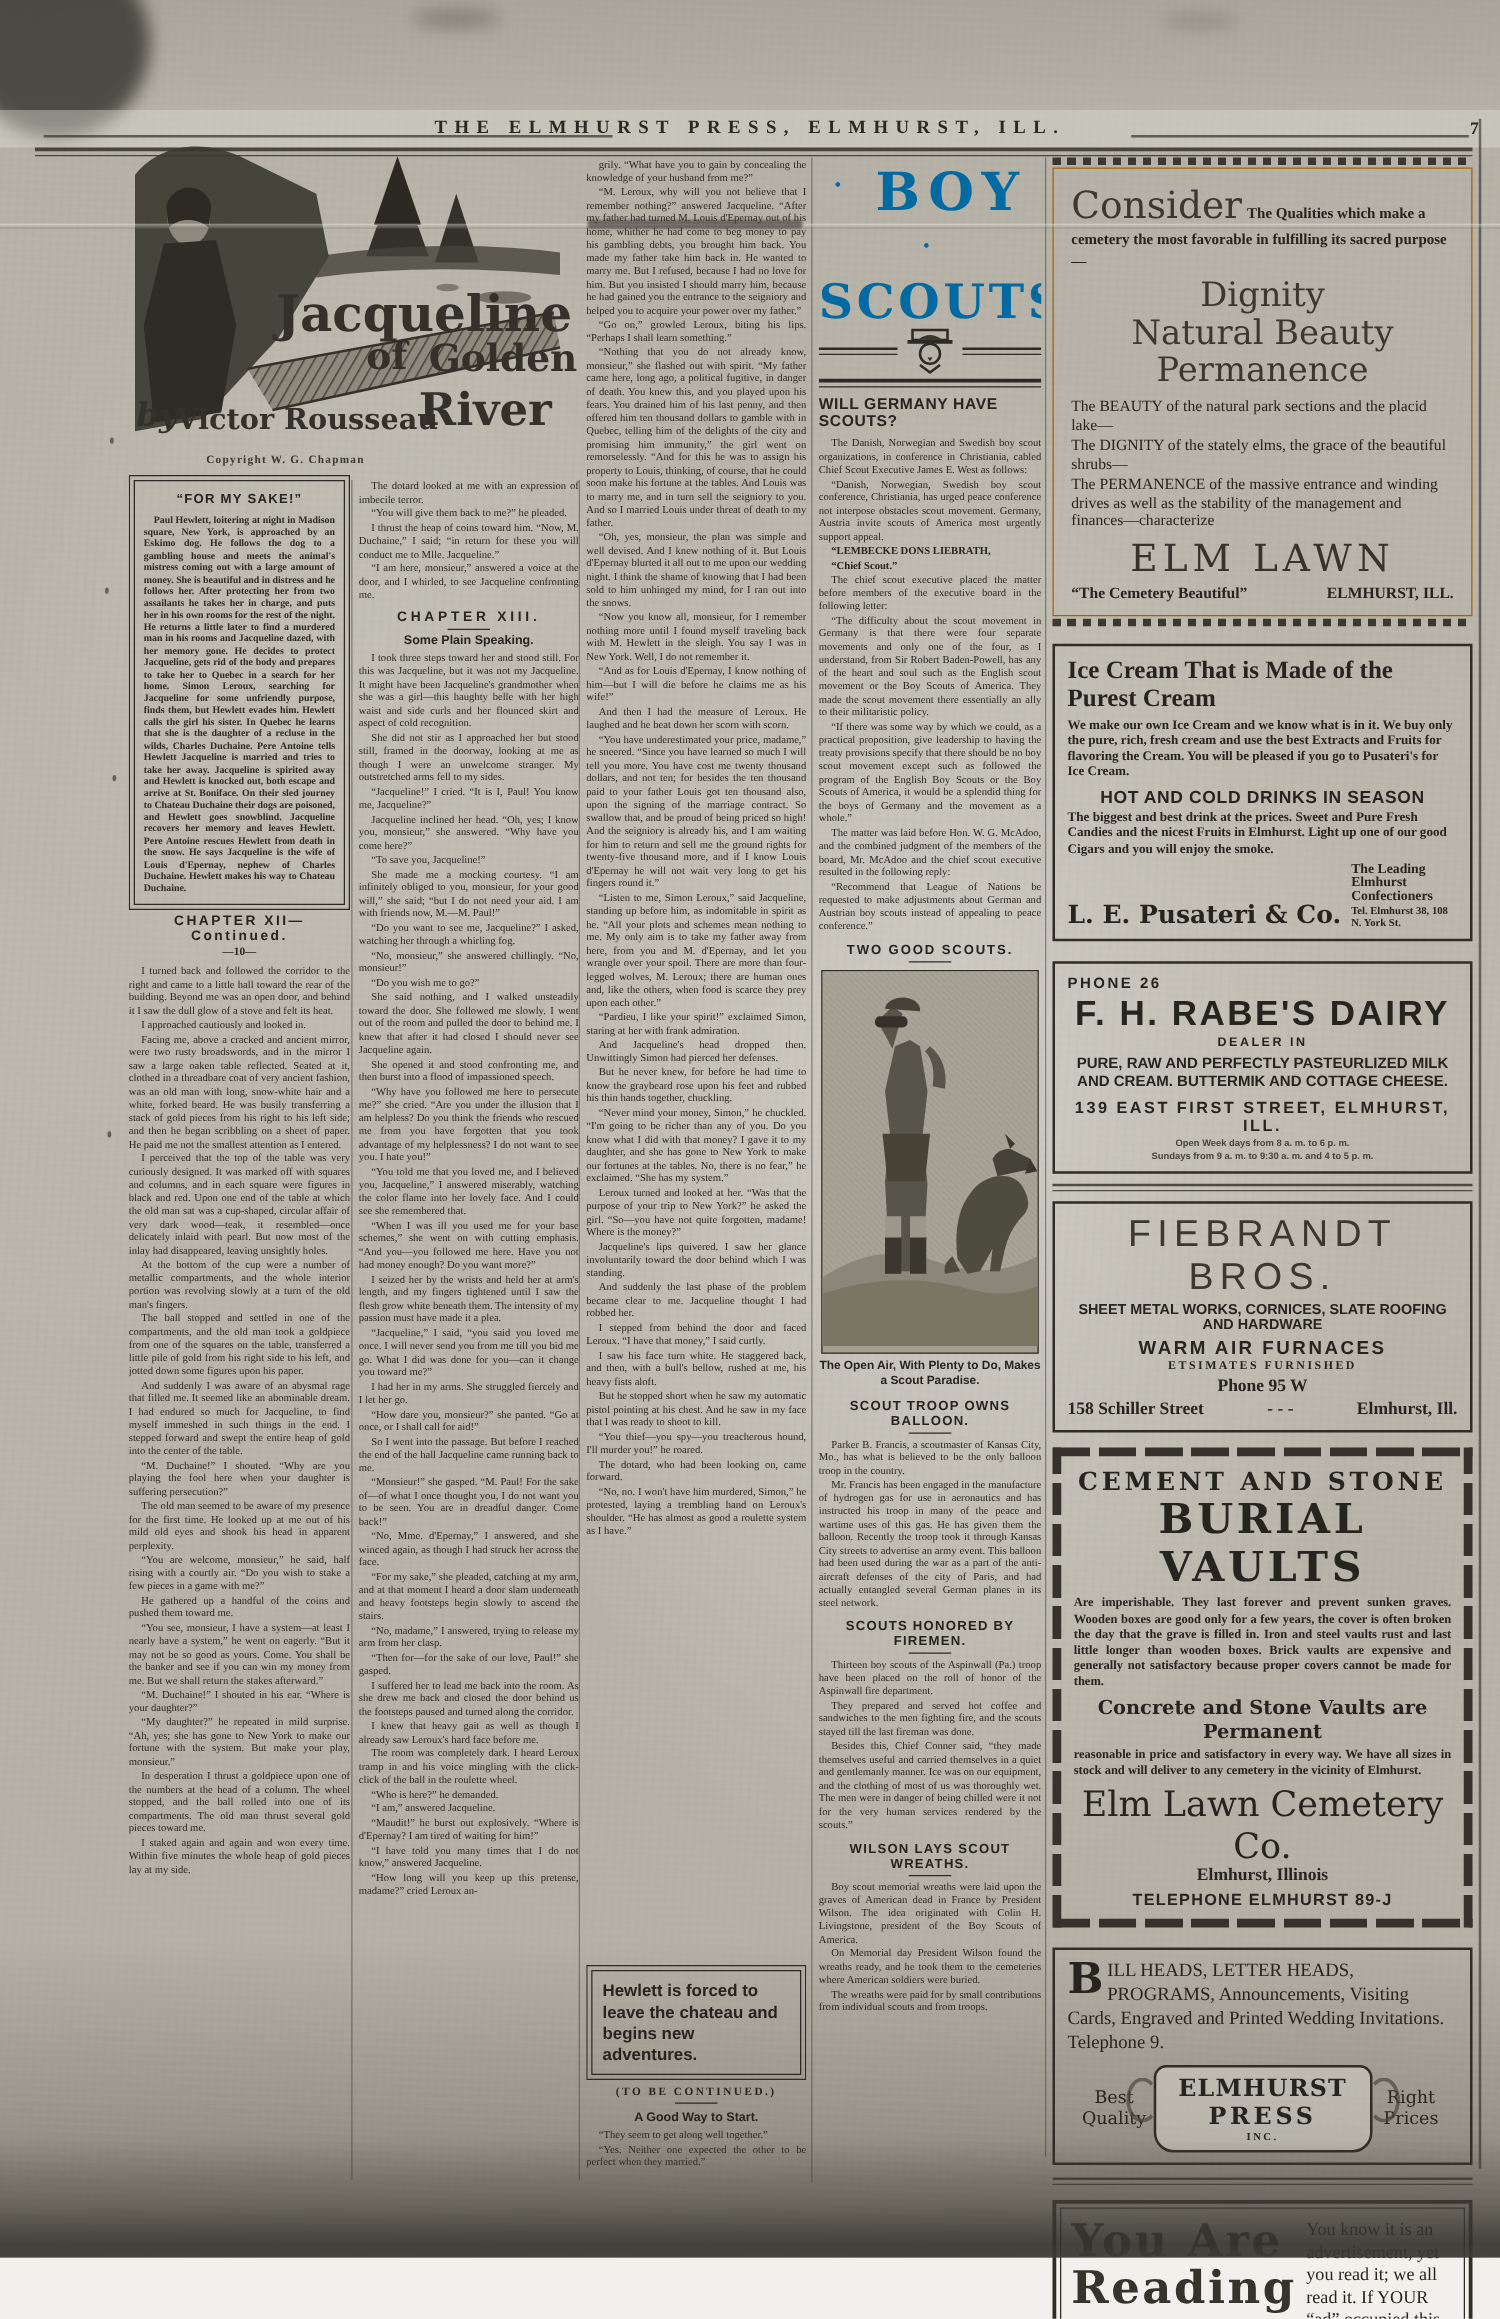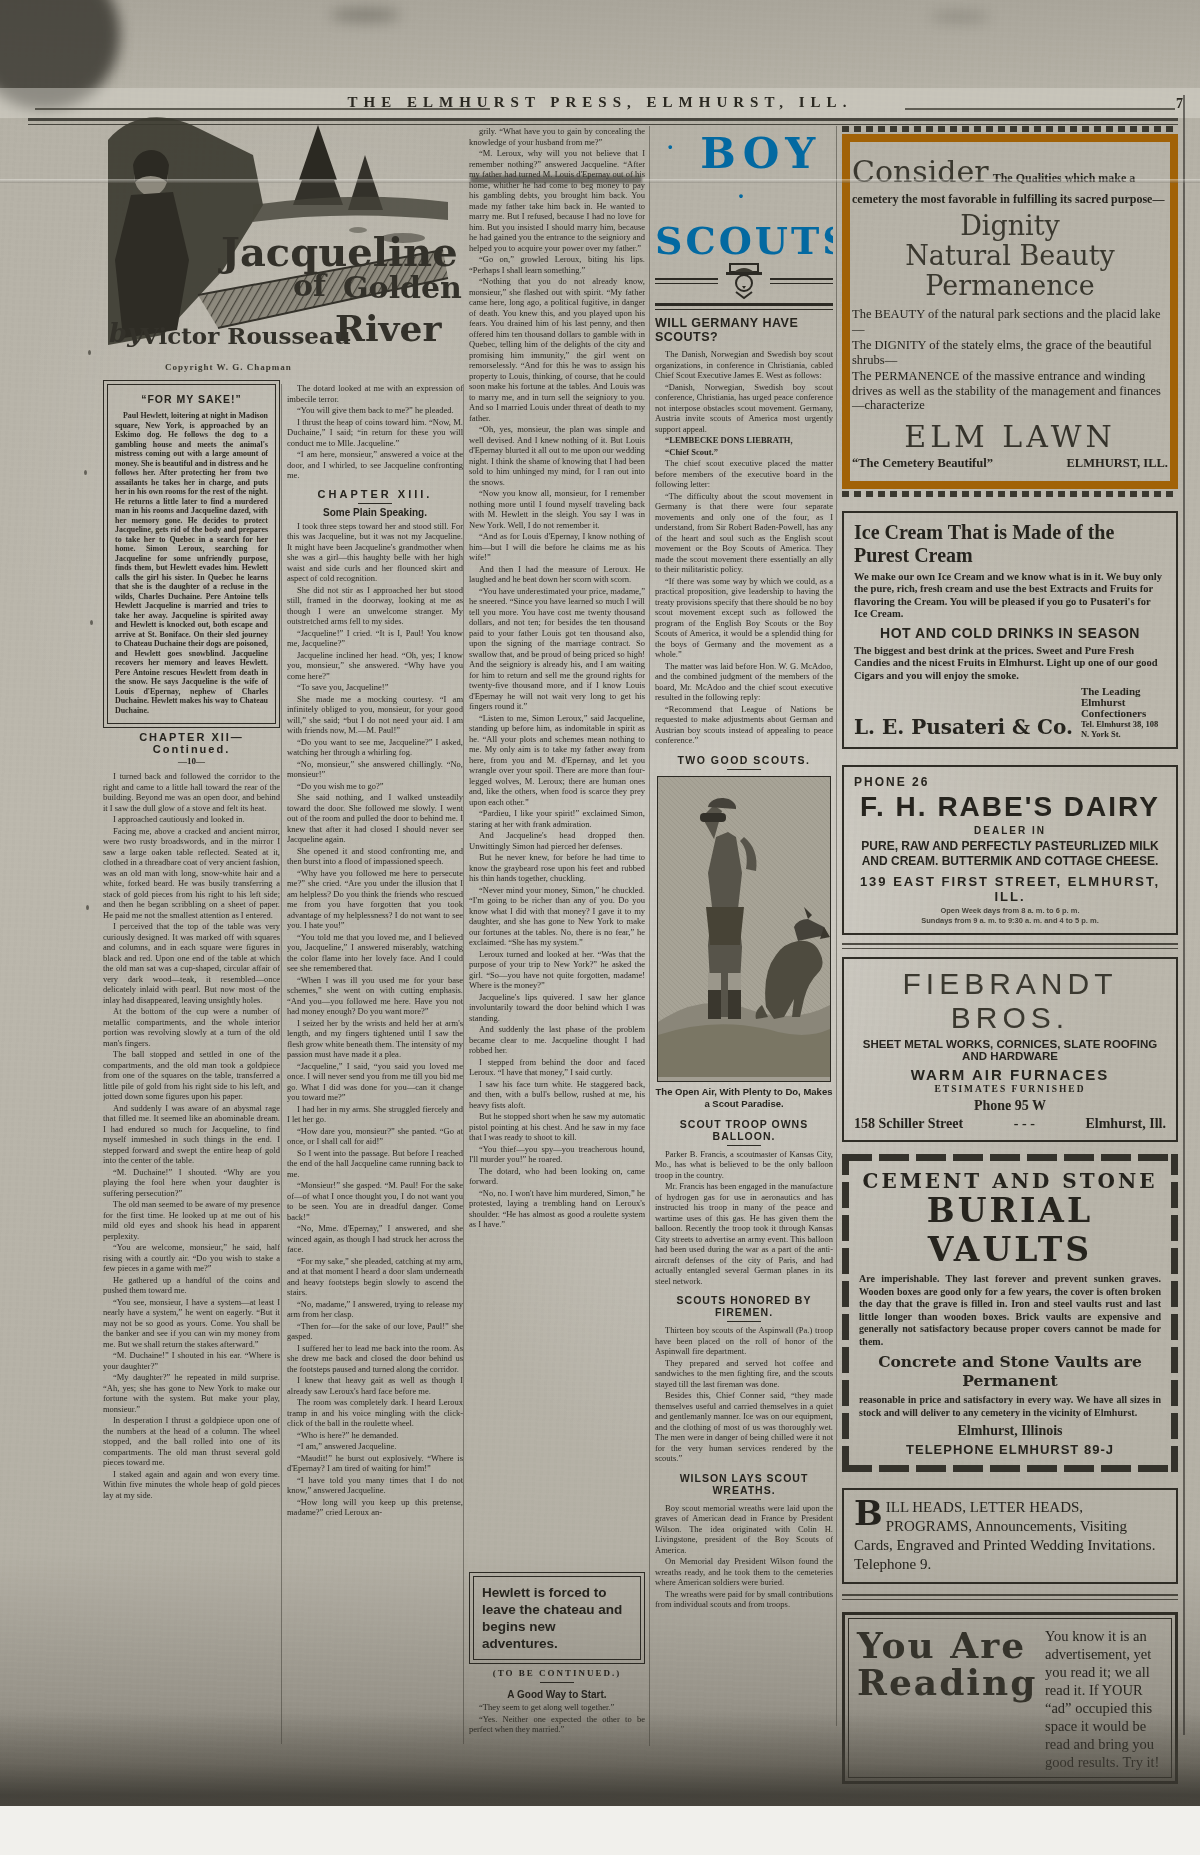--- a/index.html
+++ b/index.html
@@ -65,21 +65,21 @@
   .gothic-head{font-family:"Liberation Sans",sans-serif;font-weight:bold;font-size:12.5px;letter-spacing:.5px;margin:4px 0 5px;color:#27251f;}
   .subhead{font-family:"Liberation Sans",sans-serif;font-weight:bold;font-size:10.5px;letter-spacing:1.5px;text-align:center;margin:8px 0 3px;}
   .sig{font-size:8.5px;font-weight:bold;text-align:left;margin:0;}
   .sig2{text-align:right;padding-right:14px;}
   .photo-frame{border:1px solid #2c2a24;margin:6px 2px 4px;background:#a29e92;}
   .caption{font-family:"Liberation Sans",sans-serif;font-weight:bold;font-size:9.5px;text-align:center;line-height:12px;margin:2px 0 4px;}
 
   
   .adcol{position:absolute;left:842px;top:124px;width:336px;}
   .orn{height:6px;background:repeating-linear-gradient(90deg,#3a382f 0 7px,transparent 7px 12px);margin:2px 0;}
-  .elm{border:8px solid #a16207;padding:12px 2px 10px;margin:2px 0;}
+  .elm{border:1px solid #a16207;padding:12px 14px 10px;margin:2px 0;}
   .elm-consider{font-size:30px;font-family:"DejaVu Serif",serif;color:#3a382f;}
   .elm-qual{font-size:12px;font-weight:bold;line-height:13px;}
   .elm-big{text-align:center;font-size:27px;line-height:30px;font-family:"DejaVu Serif",serif;color:#3a382f;}
   .elm-p{font-size:12.5px;line-height:14.5px;margin:2px 0;}
   .elm-name{text-align:center;font-size:30px;letter-spacing:4px;font-family:"DejaVu Serif",serif;margin-top:6px;color:#35332b;}
   .elm-foot{display:flex;justify-content:space-between;font-weight:bold;font-size:12.5px;margin-top:2px;}
   .adbox{border:2px solid #2f2d26;padding:8px 10px;margin:10px 0 0;}
   .pus-head{font-size:20px;font-weight:bold;font-family:Liberation Serif, serif;}
   .pus-p{font-size:10.5px;font-weight:bold;line-height:12.5px;margin:4px 0;}
   .pus-drinks{font-family:"Liberation Sans",sans-serif;font-weight:bold;font-size:14px;text-align:center;letter-spacing:.5px;margin:3px 0;}
@@ -462,28 +462,38 @@
     </div>
   </div>
 
   <div class="brick">
     <div class="bur-inner">
       <div class="bur-t1">CEMENT AND STONE</div>
       <div class="bur-t2">BURIAL VAULTS</div>
       <div class="bur-p">Are imperishable. They last forever and prevent sunken graves. Wooden boxes are good only for a few years, the cover is often broken the day that the grave is filled in. Iron and steel vaults rust and last little longer than wooden boxes. Brick vaults are expensive and generally not satisfactory because proper covers cannot be made for them.</div>
       <div class="bur-sub">Concrete and Stone Vaults are Permanent</div>
       <div class="bur-p">reasonable in price and satisfactory in every way. We have all sizes in stock and will deliver to any cemetery in the vicinity of Elmhurst.</div>
+      <div class="bur-name">Elm Lawn Cemetery Co.</div>
       <div class="bur-city">Elmhurst, Illinois</div>
       <div class="bur-tel">TELEPHONE ELMHURST 89-J</div>
     </div>
   </div>
 
   <div class="adbox" style="margin-top:16px;">
     <div class="press-text">
       <span class="dropcap">B</span><span>ILL HEADS, LETTER HEADS, PROGRAMS, Announcements, Visiting Cards, Engraved and Printed Wedding Invitations.  Telephone 9.</span>
+    </div>
+    <div class="press-row">
+      <div class="press-side">Best Quality</div>
+      <div class="shield">
+        <div class="l1">ELMHURST</div>
+        <div class="l2">PRESS</div>
+        <div class="l3">INC.</div>
+      </div>
+      <div class="press-side">Right Prices</div>
     </div>
   </div>
 
   <div class="sep-dbl" style="margin:10px 0 0;"></div>
 
   <div class="yar">
     <div class="yar-left">
       <div class="yar-big">You Are</div>
       <div class="yar-big">Reading</div>
 

